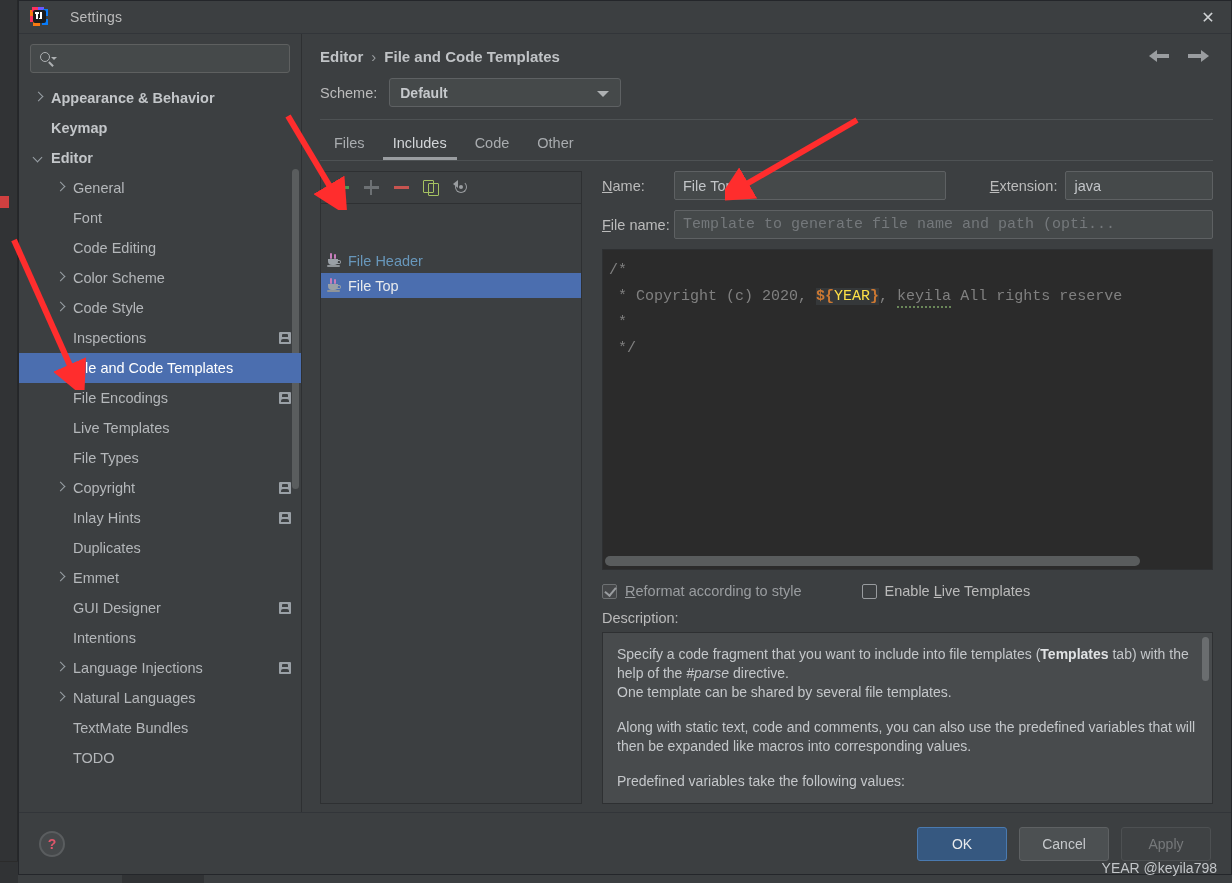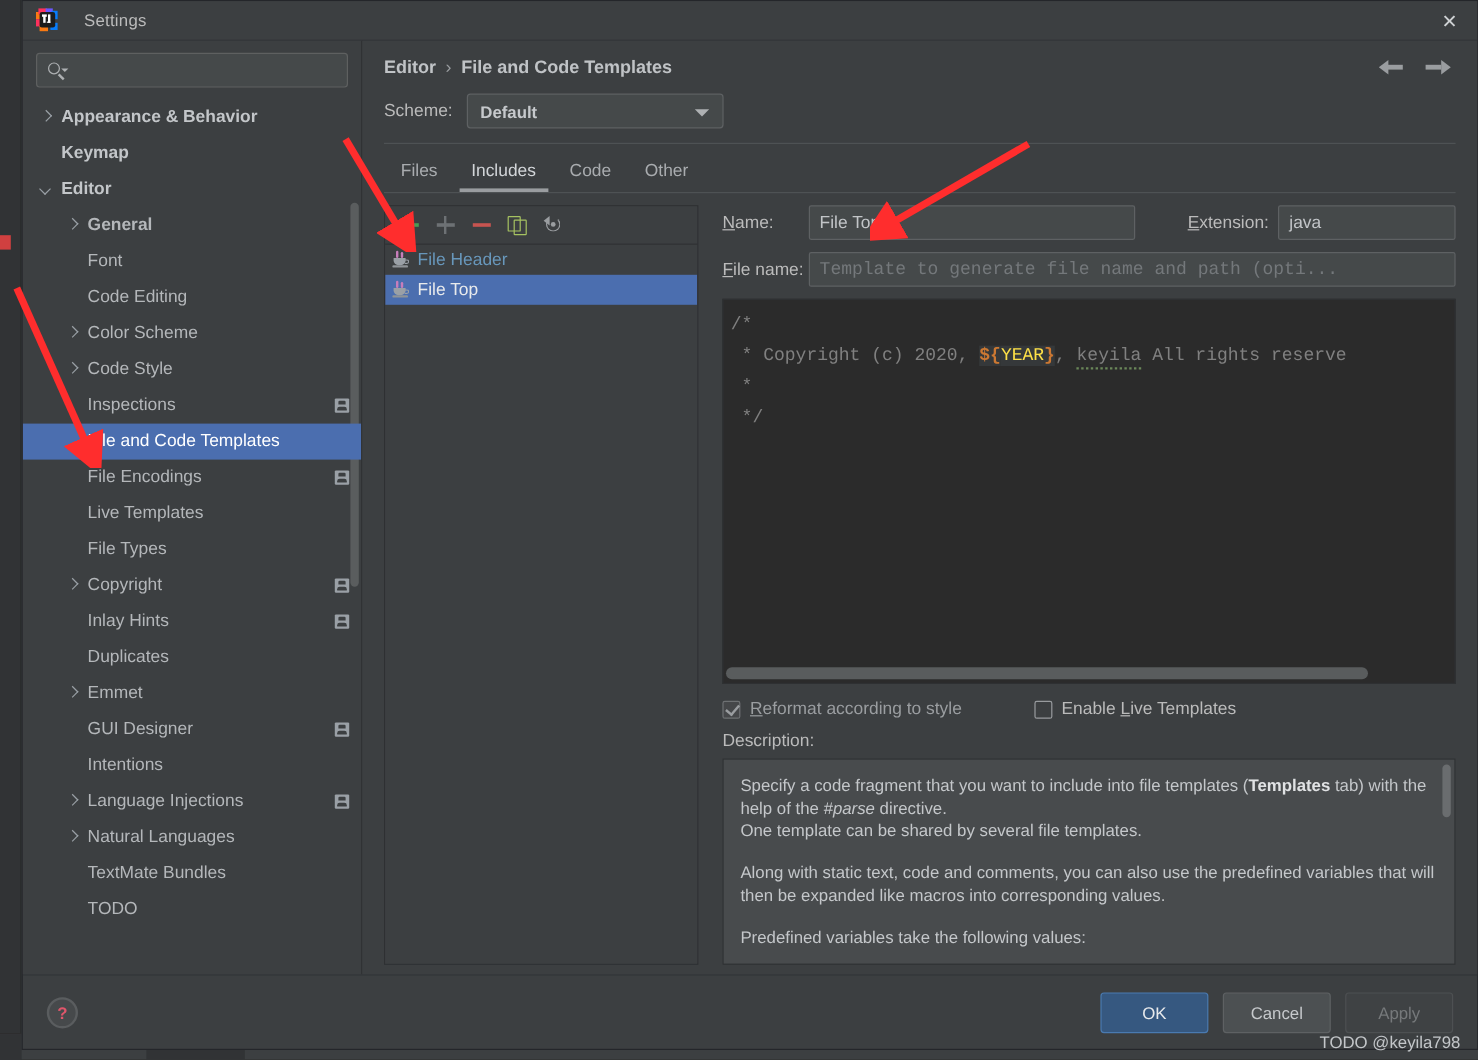--- a/index.html
+++ b/index.html
@@ -91,21 +91,21 @@
   .nav-arrow .shaft { position:absolute; top:8px; height:4px; background:#9a9da0; }
   .nav-arrow .head { position:absolute; top:4px; width:0;height:0; border-top:6px solid transparent; border-bottom:6px solid transparent; }
   .nav-arrow.back .shaft { left:7px; width:13px; }
   .nav-arrow.back .head { left:0; border-right:8px solid #9a9da0; }
   .nav-arrow.fwd .shaft { left:1px; width:13px; }
   .nav-arrow.fwd .head { right:0; border-left:8px solid #9a9da0; }
 
   .scheme-row { display:flex; align-items:center; padding:0 18px 12px 18px; }
   .scheme-label { color:#bbbbbb; font-size:14.5px; margin-right:12px; }
   .scheme-select {
-    width:214px; height:29px; background:#45494a; border:1px solid #5e6163; border-radius:3px;
+    width:232px; height:29px; background:#45494a; border:1px solid #5e6163; border-radius:3px;
     display:flex; align-items:center; padding:0 10px; color:#c6c9cc; font-size:14px; font-weight:bold;
     position:relative;
   }
   .scheme-select .chev { position:absolute; right:11px; top:12px; width:0;height:0; border-left:6px solid transparent; border-right:6px solid transparent; border-top:6px solid #aeb1b3; }
   .hr { height:1px; background:#4e5254; margin:0 18px; }
 
   .tabs { display:flex; padding:0 18px; height:40px; align-items:flex-end; }
   .tab { padding:0 14px; height:34px; display:flex; align-items:center; color:#a9acaf; font-size:14.5px; position:relative; }
   .tab.active { color:#d2d5d8; }
   .tab.active:after { content:""; position:absolute; left:4px; right:4px; bottom:0; height:3px; background:#9a9da0; }
@@ -123,21 +123,21 @@
   .ic-plus.dim:before, .ic-plus.dim:after { background:#6d7174; }
   .ic-minus { width:15px; height:2.6px; background:#c75450; }
   .ic-copy { position:relative; width:16px; height:16px; }
   .ic-copy .b { position:absolute; right:0; bottom:0; width:11px; height:13px; border:1.6px solid #a5c261; background:#3c3f41; border-radius:1px; }
   .ic-copy .a { position:absolute; left:0; top:0; width:11px; height:13px; border:1.6px solid #a5c261; border-radius:1px; }
   .ic-revert { position:relative; width:16px; height:16px; }
   .ic-revert .c { position:absolute; left:2px; top:1px; width:12px; height:12px; border:1.7px solid #9a9da0; border-radius:50%; border-top-color:transparent; }
   .ic-revert .d { position:absolute; left:6px; top:5.5px; width:4px; height:4px; background:#9a9da0; border-radius:50%; }
   .ic-revert .t { position:absolute; left:0px; top:0px; width:0;height:0; border-top:4px solid transparent; border-bottom:4px solid transparent; border-right:5px solid #9a9da0; }
 
-  .list-body { flex:1; background:#3c3f41; overflow:hidden; }
+  .list-body { flex:1; background:#3c3f41; overflow:hidden;margin-top:44px; }
   .list-row { height:25px; display:flex; align-items:center; padding-left:6px; font-size:14.5px; color:#6897bb; gap:6px; }
   .list-row.sel { background:#4b6eaf; color:#e8eaec; }
   .java-ic { width:15px; height:15px; position:relative; flex:0 0 auto; }
   .java-ic .cup { position:absolute; left:1px; bottom:3px; width:10px; height:6px; background:#9aa0a6; border-radius:0 0 4px 4px; }
   .java-ic .plate { position:absolute; left:0px; bottom:1px; width:13px; height:2px; background:#8f9498; border-radius:1px; }
   .java-ic .hndl { position:absolute; left:10px; bottom:4px; width:4px; height:4px; border:1.4px solid #9aa0a6; border-left:0; border-radius:0 3px 3px 0; }
   .java-ic .s1 { position:absolute; left:3px; top:0px; width:2px; height:6px; background:#c77dbb; border-radius:2px; }
   .java-ic .s2 { position:absolute; left:6.5px; top:1px; width:2px; height:5px; background:#c77dbb; border-radius:2px; }
 
   
@@ -259,21 +259,21 @@
             <span class="tlabel">Appearance &amp; Behavior</span>
           </div>
           <div class="tnode bold" style="padding-left: 14px;">
             <span class="arrow none"></span>
             <span class="tlabel">Keymap</span>
           </div>
           <div class="tnode bold" style="padding-left: 14px;">
             <span class="arrow down"></span>
             <span class="tlabel">Editor</span>
           </div>
-          <div class="tnode" style="padding-left: 36px; font-weight: bold;">
+          <div class="tnode" style="padding-left: 36px;">
             <span class="arrow right"></span>
             <span class="tlabel">General</span>
           </div>
           <div class="tnode" style="padding-left: 36px;">
             <span class="arrow none"></span>
             <span class="tlabel">Font</span>
           </div>
           <div class="tnode" style="padding-left: 36px;">
             <span class="arrow none"></span>
             <span class="tlabel">Code Editing</span>
@@ -495,21 +495,21 @@
     </div>
   </div>
 
   <div class="footer">
     <div class="help-ic">?</div>
     <div class="btns">
       <div class="btn primary">OK</div>
       <div class="btn normal">Cancel</div>
       <div class="btn disabled">Apply</div>
     </div>
-    <div class="watermark">TODO @keyila798</div>
+    <div class="watermark">YEAR @keyila798</div>
   </div>
 </div>
 
 <svg class="ann" style="left:0;top:230px;" width="300" height="160">
   <defs>
       <marker id="ah1" markerWidth="6" markerHeight="6" refX="1" refY="3" orient="auto">
     <path d="M0,0 L6,3 L0,6 z" fill="#ff2d2d"></path>
       </marker>
     </defs>
   <line x1="14" y1="10" x2="72" y2="140" stroke="#ff2d2d" stroke-width="6" marker-end="url(#ah1)"></line>

